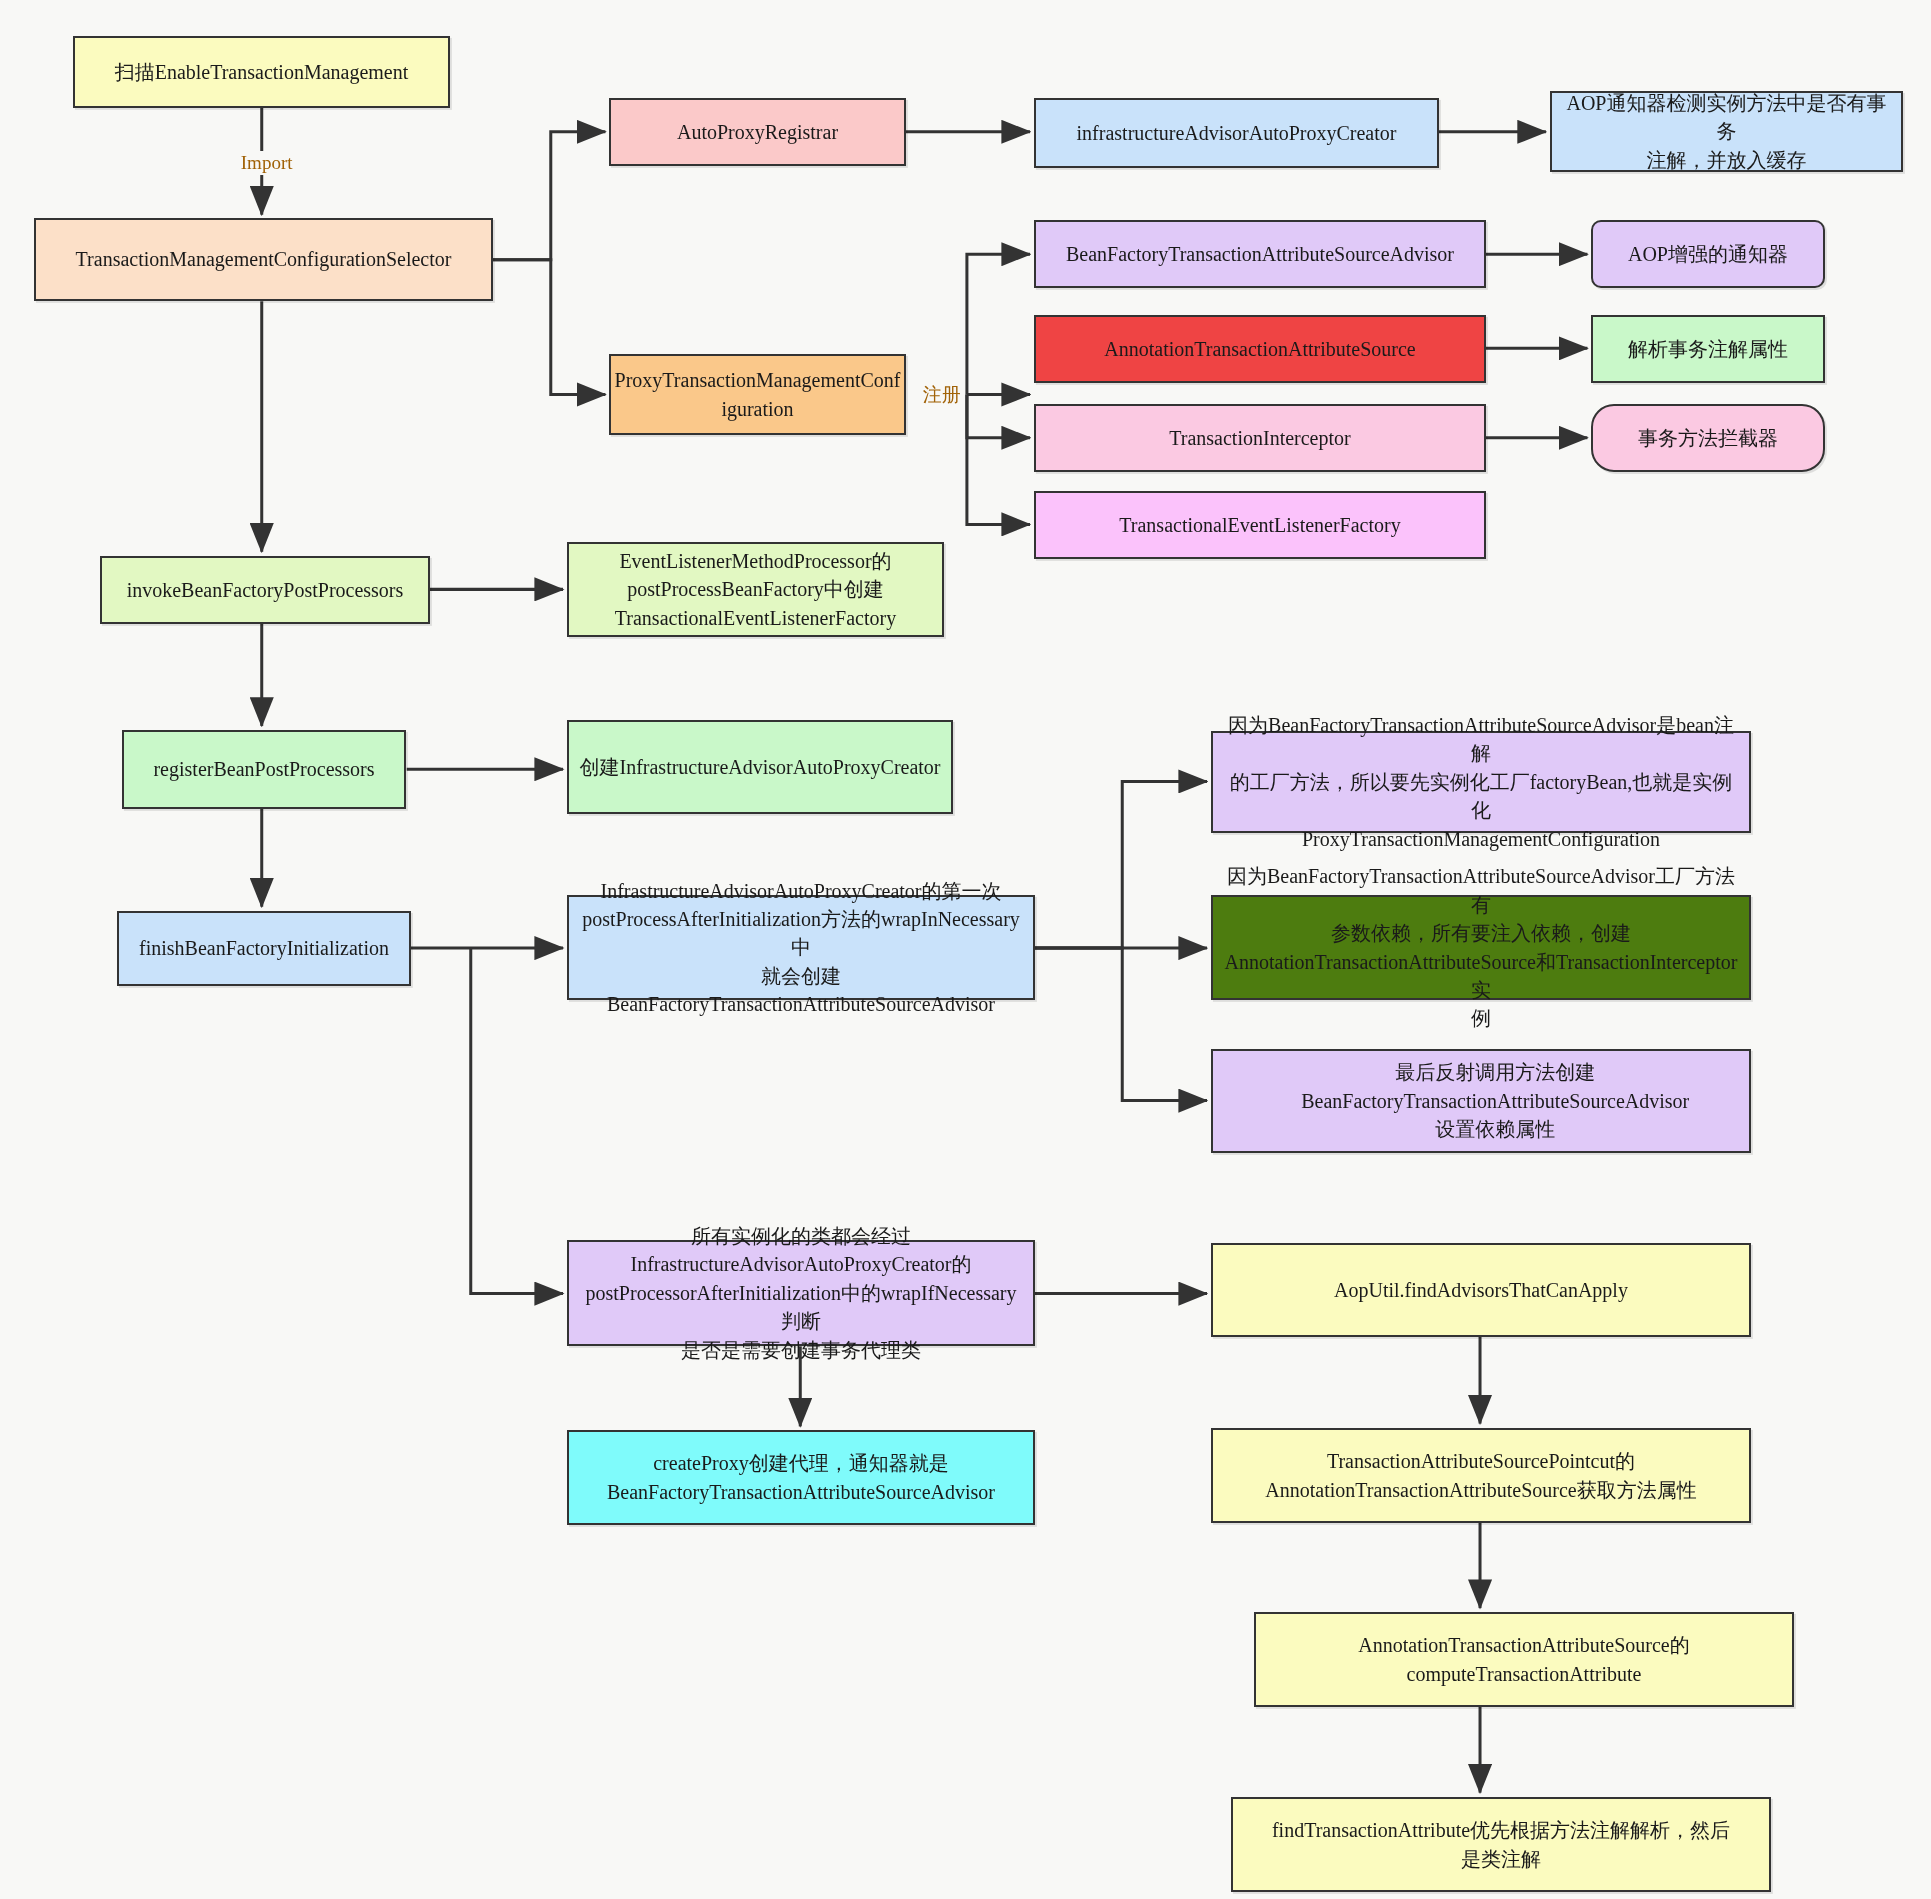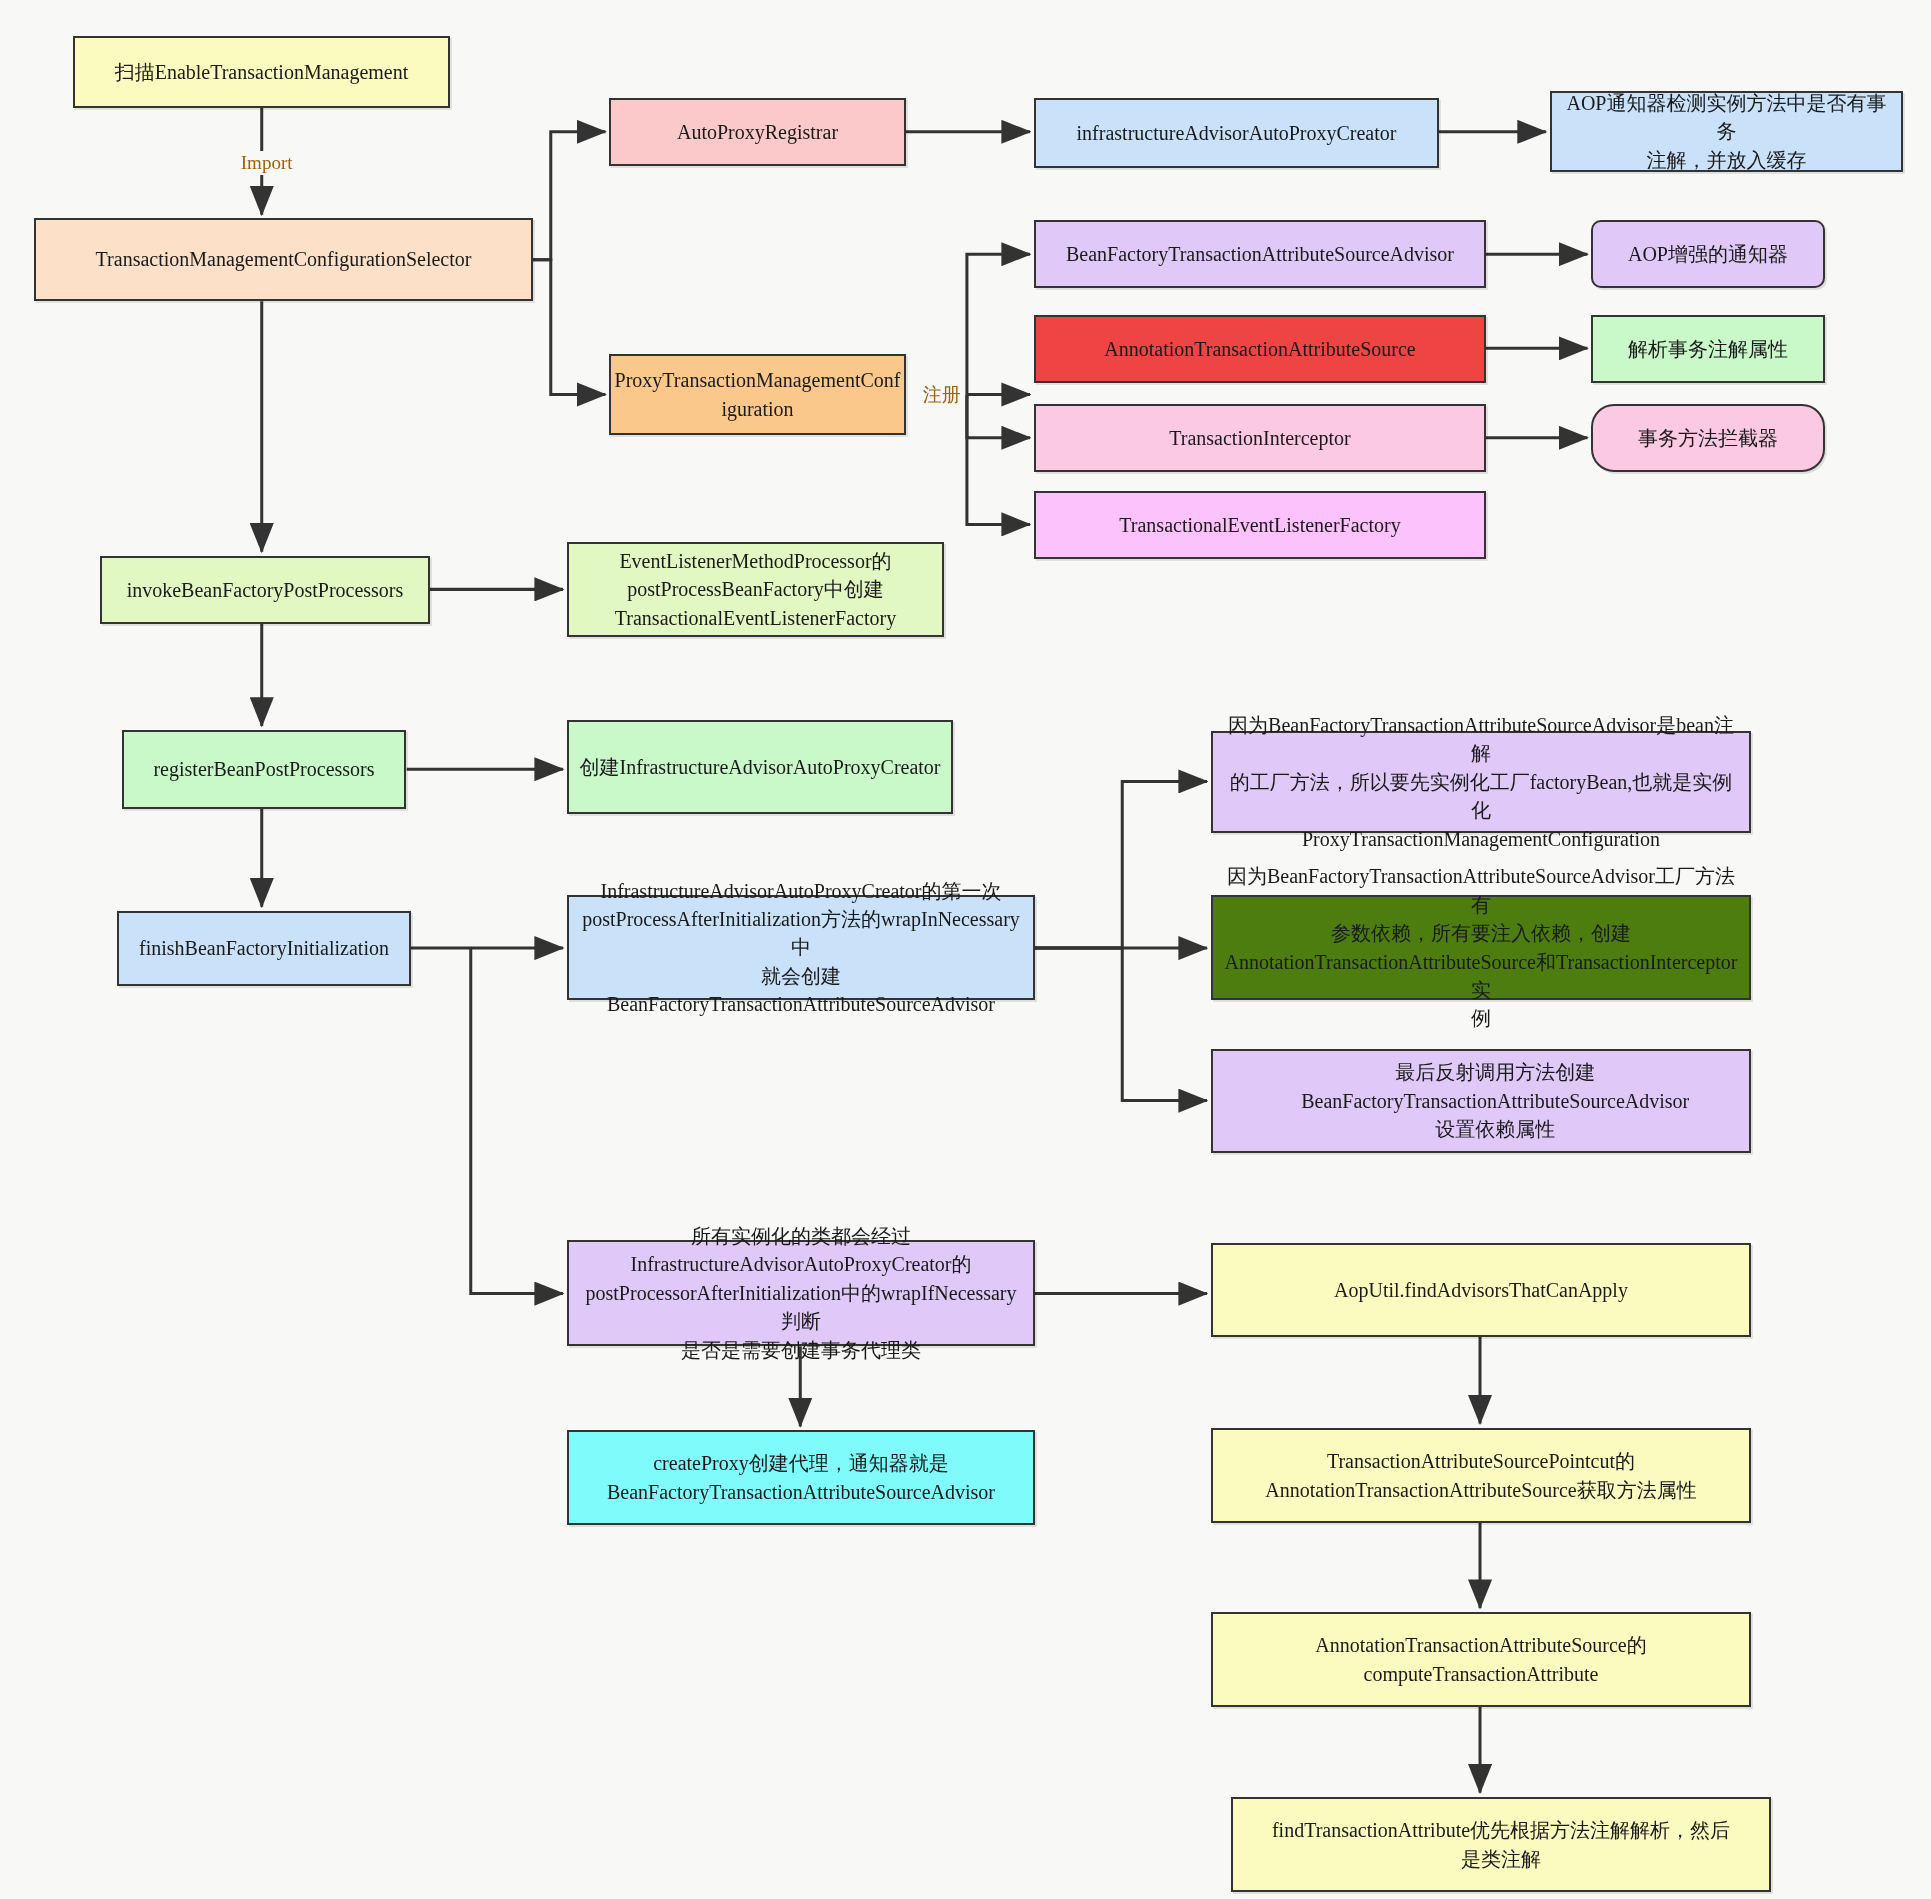--- a/index.html
+++ b/index.html
@@ -112,21 +112,21 @@
       <path d="M1572,1420 L1572,1512"></path>
 
       <path d="M1572,1617 L1572,1708"></path>
 
       <path d="M1572,1813 L1572,1904"></path>
     </g>
   </svg>
 
   <div id="nodes-host">
       <div class="node" style="left: 73px; top: 36px; width: 377px; height: 72px; background: rgb(251, 251, 191); border-color: rgb(51, 51, 51);">扫描EnableTransactionManagement</div>
-      <div class="node" style="left: 34px; top: 218px; width: 499px; height: 83px; background: rgb(252, 224, 200); border-color: rgb(51, 51, 51);">TransactionManagementConfigurationSelector</div>
+      <div class="node" style="left: 34px; top: 218px; width: 459px; height: 83px; background: rgb(252, 224, 200); border-color: rgb(51, 51, 51);">TransactionManagementConfigurationSelector</div>
       <div class="node" style="left: 609px; top: 98px; width: 297px; height: 68px; background: rgb(251, 201, 201); border-color: rgb(51, 51, 51);">AutoProxyRegistrar</div>
       <div class="node" style="left: 1034px; top: 98px; width: 405px; height: 70px; background: rgb(201, 226, 250); border-color: rgb(51, 51, 51);">infrastructureAdvisorAutoProxyCreator</div>
       <div class="node" style="left: 1550px; top: 91px; width: 353px; height: 81px; background: rgb(201, 226, 250); border-color: rgb(51, 51, 51);">AOP通知器检测实例方法中是否有事务
 注解，并放入缓存</div>
       <div class="node" style="left: 609px; top: 354px; width: 297px; height: 81px; background: rgb(250, 200, 138); border-color: rgb(51, 51, 51);">ProxyTransactionManagementConf
 iguration</div>
       <div class="node" style="left: 1034px; top: 220px; width: 452px; height: 68px; background: rgb(224, 201, 248); border-color: rgb(51, 51, 51);">BeanFactoryTransactionAttributeSourceAdvisor</div>
       <div class="node" style="left: 1591px; top: 220px; width: 234px; height: 68px; background: rgb(224, 201, 248); border-color: rgb(51, 51, 51); border-radius: 10px;">AOP增强的通知器</div>
       <div class="node" style="left: 1034px; top: 315px; width: 452px; height: 68px; background: #ef4444; border-color: rgb(51, 51, 51);">AnnotationTransactionAttributeSource</div>
       <div class="node" style="left: 1591px; top: 315px; width: 234px; height: 68px; background: rgb(201, 248, 201); border-color: rgb(51, 51, 51);">解析事务注解属性</div>
@@ -156,21 +156,21 @@
 设置依赖属性</div>
       <div class="node" style="left: 567px; top: 1240px; width: 468px; height: 106px; background: rgb(224, 201, 248); border-color: rgb(51, 51, 51);">所有实例化的类都会经过
 InfrastructureAdvisorAutoProxyCreator的
 postProcessorAfterInitialization中的wrapIfNecessary判断
 是否是需要创建事务代理类</div>
       <div class="node" style="left: 567px; top: 1430px; width: 468px; height: 95px; background: rgb(127, 251, 251); border-color: rgb(51, 51, 51);">createProxy创建代理，通知器就是
 BeanFactoryTransactionAttributeSourceAdvisor</div>
       <div class="node" style="left: 1211px; top: 1243px; width: 540px; height: 94px; background: rgb(251, 251, 191); border-color: rgb(51, 51, 51);">AopUtil.findAdvisorsThatCanApply</div>
       <div class="node" style="left: 1211px; top: 1428px; width: 540px; height: 95px; background: rgb(251, 251, 191); border-color: rgb(51, 51, 51);">TransactionAttributeSourcePointcut的
 AnnotationTransactionAttributeSource获取方法属性</div>
-      <div class="node" style="left: 1211px; top: 1612px; width: 540px; height: 95px; background: rgb(251, 251, 191); border-color: rgb(51, 51, 51);">AnnotationTransactionAttributeSource的
+      <div class="node" style="left: 1254px; top: 1612px; width: 540px; height: 95px; background: rgb(251, 251, 191); border-color: rgb(51, 51, 51);">AnnotationTransactionAttributeSource的
 computeTransactionAttribute</div>
       <div class="node" style="left: 1211px; top: 1797px; width: 540px; height: 95px; background: rgb(251, 251, 191); border-color: rgb(51, 51, 51); margin-left: 20px;">findTransactionAttribute优先根据方法注解解析，然后
 是类注解</div>
     </div>
 
   <div id="labels-host">
       <div class="edge-label" style="left: 238px; top: 151px;">Import</div>
       <div class="edge-label" style="left: 920px; top: 381px;">注册</div>
     </div>
 

